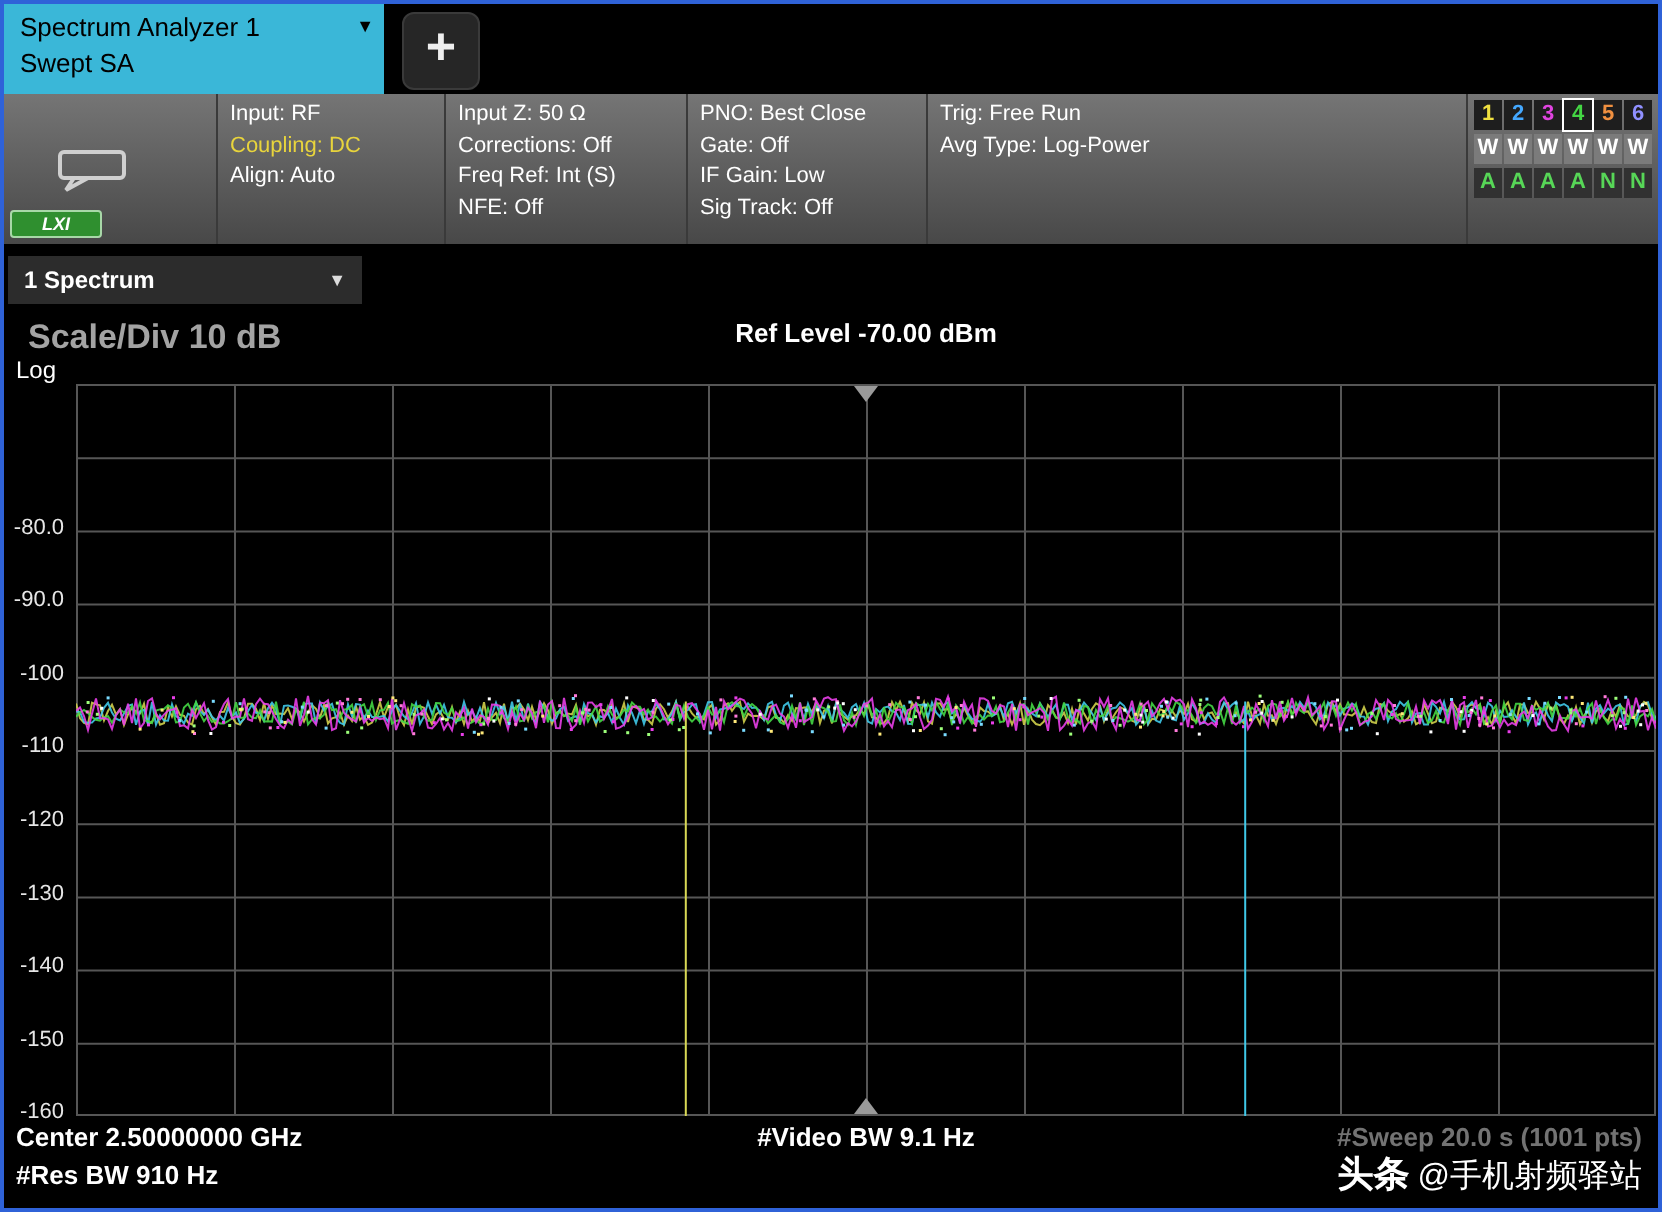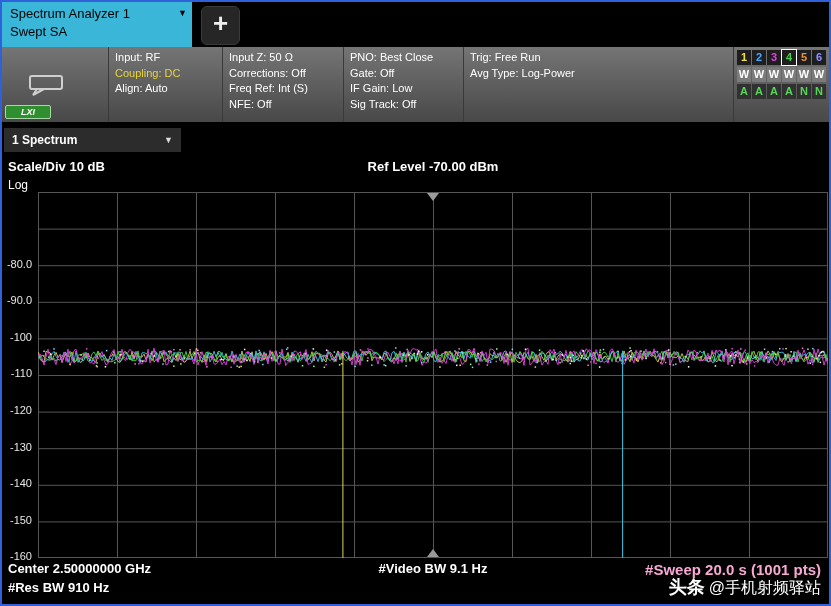--- a/index.html
+++ b/index.html
@@ -38,30 +38,30 @@
   .trace-cell{width:14px;height:15px;text-align:center;font-size:11px;font-weight:bold;line-height:15px;cursor:pointer;}
   .nums .trace-cell{background:#1e1e1e;}
   .nums .trace-cell.sel{outline:1px solid #fff;}
   .types .trace-cell{background:#7b7b7b;color:#fff;}
   .states .trace-cell{background:#313131;color:#57d657;}
   
   .spectrum-select{position:absolute;left:2px;top:126px;width:177px;height:24px;background:#2c2c2c;
        color:#fff;font-size:12px;font-weight:bold;line-height:24px;padding:0 8px;box-sizing:border-box;cursor:pointer;}
   .spectrum-caret{position:absolute;right:8px;top:0;font-size:9px;color:#ddd;}
   
-  .scale-div{position:absolute;left:6px;top:157px;font-size:13px;font-weight:bold;color:#ffffff;}
+  .scale-div{position:absolute;left:12px;top:157px;font-size:17px;font-weight:bold;color:#a3a3a3;}
   .ref-level{position:absolute;left:36px;top:157px;width:790px;text-align:center;font-size:13px;font-weight:bold;color:#fff;cursor:pointer;}
   .log-label{position:absolute;left:6px;top:176px;font-size:12px;color:#fff;}
   .ylabels{position:absolute;left:0;top:190px;width:33px;height:366px;}
   .ylabels span{position:absolute;right:3px;font-size:11px;color:#e6e6e6;margin-top:36px;}
   .plot-wrap{position:absolute;left:36px;top:190px;width:790px;height:366px;}
   
   .center-freq{position:absolute;left:6px;top:559px;font-size:13px;font-weight:bold;color:#fff;cursor:pointer;}
   .video-bw{position:absolute;left:36px;top:559px;width:790px;text-align:center;font-size:13px;font-weight:bold;color:#fff;pointer-events:none;}
-  .sweep{position:absolute;right:8px;top:559px;font-size:15px;font-weight:bold;color:#f9a8d4;cursor:pointer;}
+  .sweep{position:absolute;right:8px;top:559px;font-size:13px;font-weight:bold;color:#737373;cursor:pointer;}
   .res-bw{position:absolute;left:6px;top:578px;font-size:13px;font-weight:bold;color:#fff;cursor:pointer;}
   .watermark{position:absolute;right:8px;top:573px;color:#fff;white-space:nowrap;}
   .watermark .wb{font-size:18px;font-weight:bold;margin-right:4px;}
   .watermark .wu{font-size:16px;}
 </style>
 </head>
 <body>
 
 <div class="screen">
 

